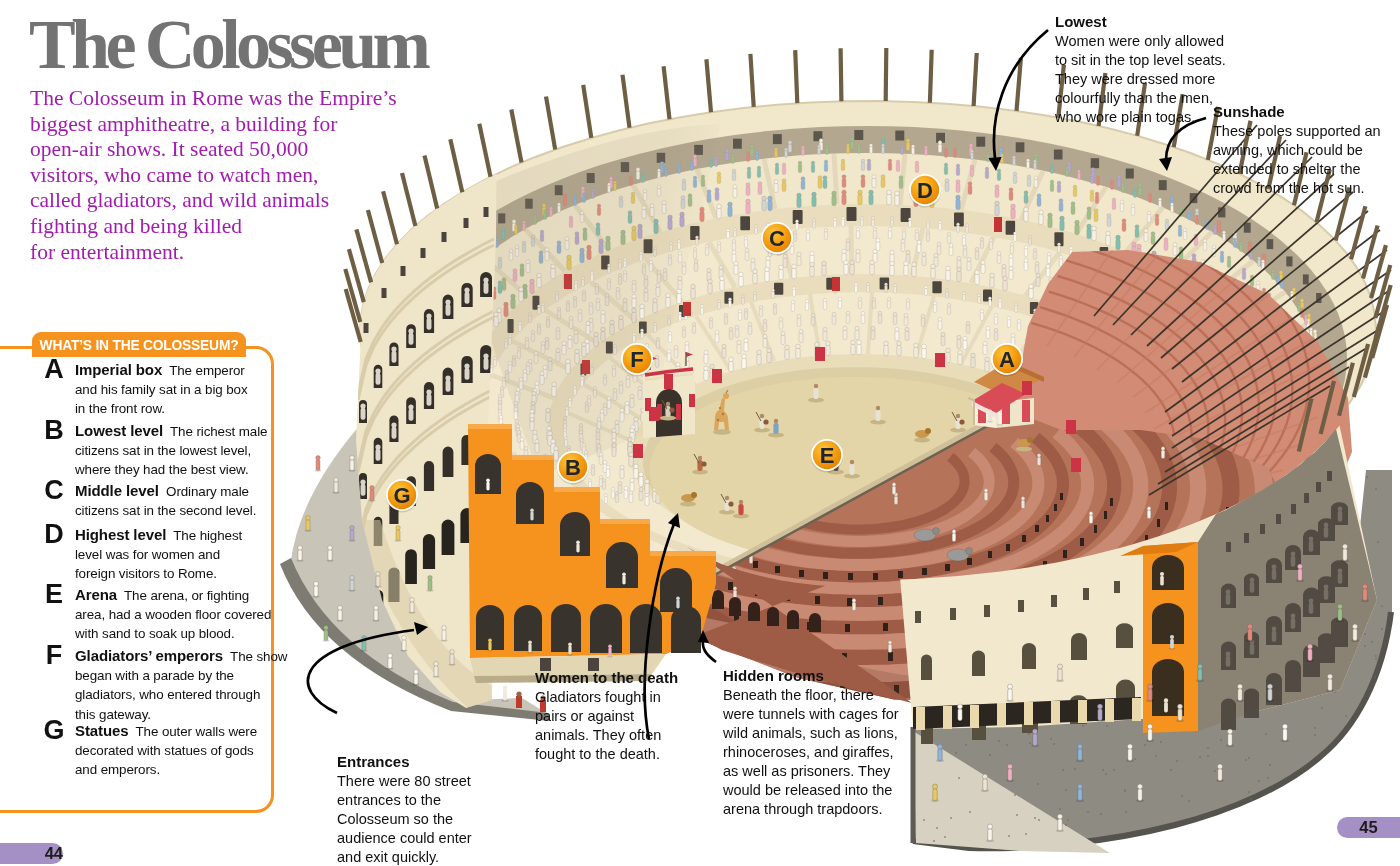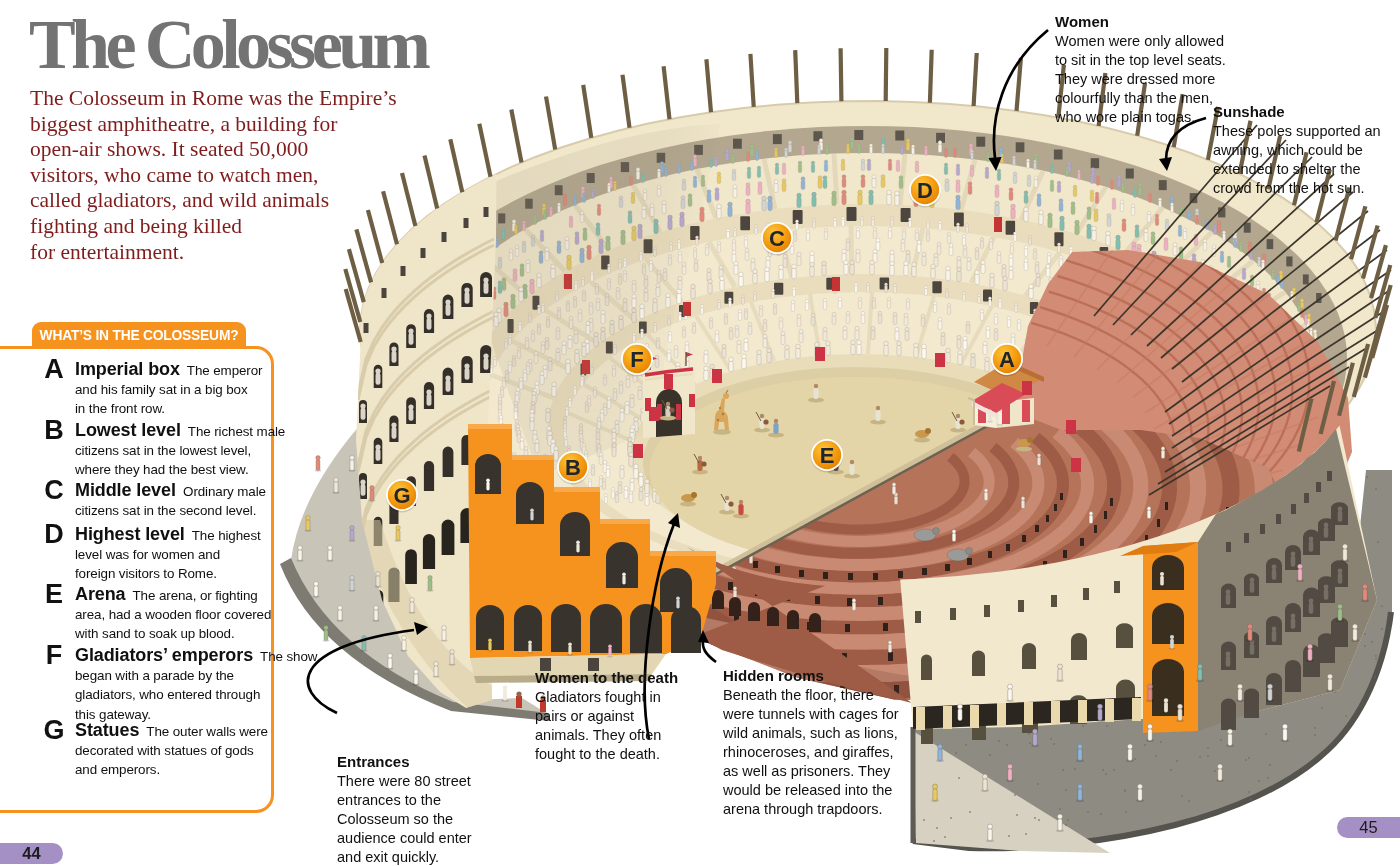--- a/index.html
+++ b/index.html
@@ -1,18 +1,18 @@
 <!DOCTYPE html>
 <html><head><meta charset="utf-8"><style>
 html,body{margin:0;padding:0;width:1400px;height:866px;background:#fff;overflow:hidden}
 body{font-family:"Liberation Sans",sans-serif;position:relative}
 .ser{font-family:"Liberation Serif",serif}
 .lab{position:absolute;font-size:14.5px;line-height:19px;color:#101010}
 .leg{position:absolute;font-size:13.4px;line-height:19.2px;color:#101010;letter-spacing:-0.1px}
-.leg b{font-size:18px}
+.leg b{font-size:15px}
 .lab b{font-size:15px}
 </style></head><body>
 <svg width="1400" height="866" viewBox="0 0 1400 866" style="position:absolute;left:0;top:0">
     <defs>
       <g id="p">
         <rect x="-1.9" y="-8.6" width="3.8" height="9.2" rx="1.7"></rect>
         <circle cx="0" cy="-10" r="2"></circle>
       </g>
       <g id="pb">
         <ellipse cx="0" cy="0.6" rx="3.6" ry="1.2" fill="#00000025" stroke="none"></ellipse>
@@ -2241,45 +2241,45 @@
     <path d="M337,713 C288,690 293,646 414,630" stroke="#000" stroke-width="2.7" fill="none"></path>
     <path d="M428,627 l-14,-5 l3,13 Z" fill="#000"></path>
     <path d="M649,739 C637,680 652,580 674,524" stroke="#000" stroke-width="2.7" fill="none"></path>
     <path d="M678,513 l-10,10 l12,5 Z" fill="#000"></path>
     <path d="M716,662 C705,654 702,648 703,640" stroke="#000" stroke-width="2.7" fill="none"></path>
     <path d="M703,630 l-5,12 l11,1 Z" fill="#000"></path>
   </svg>
 
 <div class="ser" style="position:absolute;left:29px;top:5px;font-size:70px;font-weight:bold;color:#737373;letter-spacing:-4.6px">The Colosseum</div>
 
-<div class="ser" style="position:absolute;left:30px;top:86px;font-size:21.5px;line-height:25.6px;color:#7f1d1d;white-space:nowrap">The Colosseum in Rome was the Empire’s<br>biggest amphitheatre, a building for<br>open-air shows. It seated 50,000<br>visitors, who came to watch men,<br>called gladiators, and wild animals<br>fighting and being killed<br>for entertainment.</div>
+<div class="ser" style="position:absolute;left:30px;top:86px;font-size:21.5px;line-height:25.6px;color:#a21caf;white-space:nowrap">The Colosseum in Rome was the Empire’s<br>biggest amphitheatre, a building for<br>open-air shows. It seated 50,000<br>visitors, who came to watch men,<br>called gladiators, and wild animals<br>fighting and being killed<br>for entertainment.</div>
 
 <div style="position:absolute;left:-20px;top:346px;width:288px;height:461px;border:3px solid #f6921e;border-radius:18px;background:none"></div>
 
-<div style="position:absolute;left:32px;top:322px;width:214px;height:25px;background:#f6921e;border-radius:9px 9px 0 0;color:#fff;font-weight:bold;font-size:13.8px;line-height:27px;text-align:center;letter-spacing:-0.2px">WHAT’S IN THE COLOSSEUM?</div>
+<div style="position:absolute;left:32px;top:332px;width:214px;height:25px;background:#f6921e;border-radius:9px 9px 0 0;color:#fff;font-weight:bold;font-size:13.8px;line-height:27px;text-align:center;letter-spacing:-0.2px">WHAT’S IN THE COLOSSEUM?</div>
 
 <div style="position:absolute;left:40px;top:354px;font-size:27px;font-weight:bold;color:#111;width:28px;text-align:center">A</div>
 <div class="leg" style="left:75px;top:360px;white-space:nowrap"><b>Imperial box</b>&nbsp; The emperor<br>and his family sat in a big box<br>in the front row.</div>
 <div style="position:absolute;left:40px;top:415px;font-size:27px;font-weight:bold;color:#111;width:28px;text-align:center">B</div>
 <div class="leg" style="left:75px;top:421px;white-space:nowrap"><b>Lowest level</b>&nbsp; The richest male<br>citizens sat in the lowest level,<br>where they had the best view.</div>
 <div style="position:absolute;left:40px;top:475px;font-size:27px;font-weight:bold;color:#111;width:28px;text-align:center">C</div>
 <div class="leg" style="left:75px;top:481px;white-space:nowrap"><b>Middle level</b>&nbsp; Ordinary male<br>citizens sat in the second level.</div>
 <div style="position:absolute;left:40px;top:519px;font-size:27px;font-weight:bold;color:#111;width:28px;text-align:center">D</div>
 <div class="leg" style="left:75px;top:525px;white-space:nowrap"><b>Highest level</b>&nbsp; The highest<br>level was for women and<br>foreign visitors to Rome.</div>
 <div style="position:absolute;left:40px;top:579px;font-size:27px;font-weight:bold;color:#111;width:28px;text-align:center">E</div>
 <div class="leg" style="left:75px;top:585px;white-space:nowrap"><b>Arena</b>&nbsp; The arena, or fighting<br>area, had a wooden floor covered<br>with sand to soak up blood.</div>
 <div style="position:absolute;left:40px;top:640px;font-size:27px;font-weight:bold;color:#111;width:28px;text-align:center">F</div>
 <div class="leg" style="left:75px;top:646px;white-space:nowrap"><b>Gladiators’ emperors</b>&nbsp; The show<br>began with a parade by the<br>gladiators, who entered through<br>this gateway.</div>
 <div style="position:absolute;left:40px;top:715px;font-size:27px;font-weight:bold;color:#111;width:28px;text-align:center">G</div>
 <div class="leg" style="left:75px;top:721px;white-space:nowrap"><b>Statues</b>&nbsp; The outer walls were<br>decorated with statues of gods<br>and emperors.</div>
 
-<div class="lab" style="left:1055px;top:12px"><b>Women</b><br>Women were only allowed<br>to sit in the top level seats.<br>They were dressed more<br>colourfully than the men,<br>who wore plain togas.</div>
+<div class="lab" style="left:1055px;top:12px"><b>Lowest</b><br>Women were only allowed<br>to sit in the top level seats.<br>They were dressed more<br>colourfully than the men,<br>who wore plain togas.</div>
 
 <div class="lab" style="left:1213px;top:102px"><b>Sunshade</b><br>These poles supported an<br>awning, which could be<br>extended to shelter the<br>crowd from the hot sun.</div>
 
 <div class="lab" style="left:337px;top:752px"><b>Entrances</b><br>There were 80 street<br>entrances to the<br>Colosseum so the<br>audience could enter<br>and exit quickly.</div>
 
 <div class="lab" style="left:535px;top:668px"><b>Women to the death</b><br>Gladiators fought in<br>pairs or against<br>animals. They often<br>fought to the death.</div>
 
 <div class="lab" style="left:723px;top:666px"><b>Hidden rooms</b><br>Beneath the floor, there<br>were tunnels with cages for<br>wild animals, such as lions,<br>rhinoceroses, and giraffes,<br>as well as prisoners. They<br>would be released into the<br>arena through trapdoors.</div>
 
-<div style="position:absolute;left:0;top:843px;width:63px;height:21px;background:#a590c5;border-radius:0 11px 11px 0;color:#1d1d1d;font-weight:bold;font-size:16.5px;text-align:center;line-height:21px">44</div>
+<div style="position:absolute;left:0;top:843px;width:63px;height:21px;background:#a590c5;border-radius:0 11px 11px 0;color:#1d1d1d;font-weight:bold;font-size:16.5px;text-align:right;line-height:21px">44</div>
 
-<div style="position:absolute;left:1337px;top:817px;width:63px;height:21px;background:#a590c5;border-radius:11px 0 0 11px;color:#1d1d1d;font-weight:normal;font-size:16.5px;text-align:center;line-height:21px">45</div>
+<div style="position:absolute;left:1337px;top:817px;width:63px;height:21px;background:#a590c5;border-radius:11px 0 0 11px;color:#1d1d1d;font-weight:bold;font-size:16.5px;text-align:center;line-height:21px">45</div>
 </body></html>

